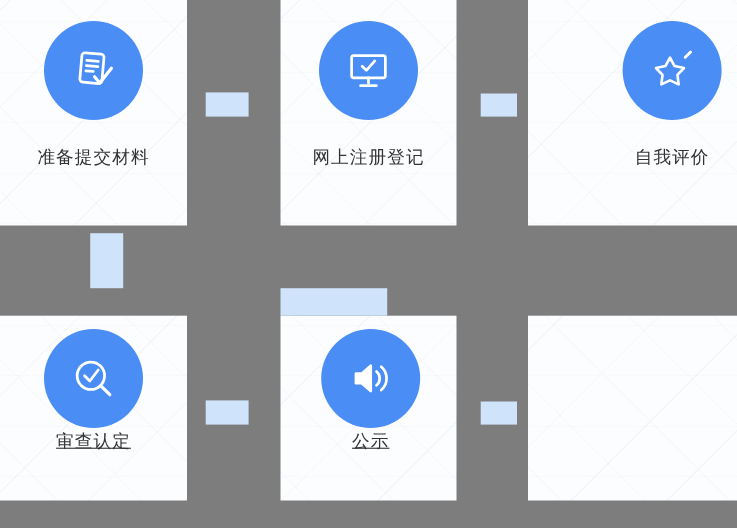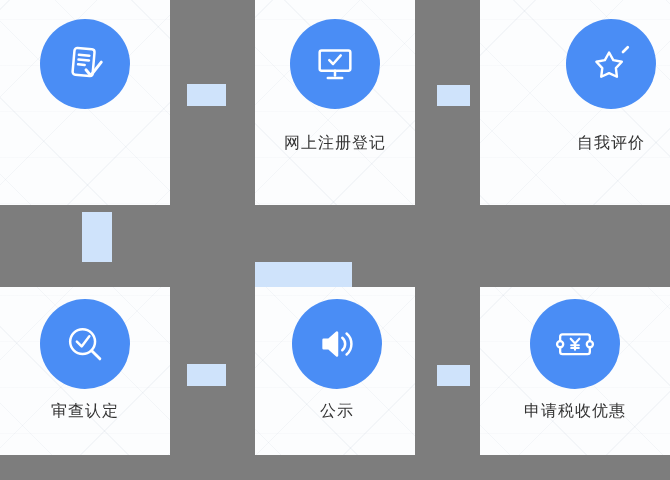--- a/index.html
+++ b/index.html
@@ -33,21 +33,21 @@
   }
   .step-label {
     color: #333333;
     font-size: 16px;
     letter-spacing: 1px;
     white-space: nowrap;
   }
   .top-card    { padding-top: 19px; }
   .top-card    .step-label { margin-top: 24px; }
   .bottom-card { padding-top: 12px; }
-  .bottom-card .step-label { margin-top: 12px; }
+  .bottom-card .step-label { margin-top: 2px; text-decoration: underline; }
   svg.icon { display: block; }
 </style>
 </head>
 <body>
 
 <div class="stage">
 
   <div class="gray-band" style="left:170px; top:0; width:85px; height:480px;"></div>
   <div class="gray-band" style="left:415px; top:0; width:65px; height:480px;"></div>
   <div class="gray-band" style="left:0; top:205px; width:670px; height:82px;"></div>
@@ -65,20 +65,21 @@
       <svg class="icon" viewBox="0 0 48 48" width="46" height="46" fill="none" stroke="#ffffff" stroke-width="2.6" stroke-linecap="round" stroke-linejoin="round">
         <g transform="rotate(5 24 22)">
           <rect x="12" y="8" width="21" height="28" rx="3"></rect>
           <line x1="17" y1="15" x2="28" y2="15"></line>
           <line x1="17" y1="20" x2="28" y2="20"></line>
           <line x1="17" y1="25" x2="24" y2="25"></line>
         </g>
         <path d="M25 30 L30 36 L41 22" stroke-width="3"></path>
       </svg>
     </div>
+    <div class="step-label">准备提交材料</div>
   </div>
 
   <div class="step-card top-card" style="left:255px; top:0; width:160px; height:205px;font-family:Liberation Serif, serif;">
     <div class="circle">
       <svg class="icon" viewBox="0 0 48 48" width="46" height="46" fill="none" stroke="#ffffff" stroke-width="2.6" stroke-linecap="round" stroke-linejoin="round">
         <rect x="8" y="10" width="32" height="21" rx="2"></rect>
         <path d="M18 20 L22 24 L30 15"></path>
         <path d="M24 31 L24 36"></path>
         <path d="M16.5 38.5 L31.5 38.5"></path>
       </svg>
@@ -111,31 +112,14 @@
     <div class="circle">
       <svg class="icon" viewBox="0 0 48 48" width="46" height="46" fill="none" stroke="#ffffff" stroke-width="2.6" stroke-linecap="round" stroke-linejoin="round">
         <path d="M10 19.5 L15.5 19.5 L24 12 L24 36 L15.5 28.5 L10 28.5 Z" fill="#ffffff"></path>
         <path d="M29.5 17.5 a8.5 8.5 0 0 1 0 13"></path>
         <path d="M34 13 a14.5 14.5 0 0 1 0 22"></path>
       </svg>
     </div>
     <div class="step-label">公示</div>
   </div>
 
-  <div class="step-card bottom-card" style="left:480px; top:287px; width:190px; height:168px;">
-    <div class="circle">
-      <svg class="icon" viewBox="0 0 48 48" width="46" height="46" fill="none" stroke="#ffffff" stroke-width="2.4" stroke-linecap="round" stroke-linejoin="round">
-        <rect x="8.5" y="14" width="31" height="20.5" rx="2.5"></rect>
-        <circle cx="8.5" cy="24.2" r="3.2" fill="#4a8df5"></circle>
-        <circle cx="39.5" cy="24.2" r="3.2" fill="#4a8df5"></circle>
-        <g stroke-width="2.2">
-          <line x1="19.5" y1="18.5" x2="24" y2="23.5"></line>
-          <line x1="28.5" y1="18.5" x2="24" y2="23.5"></line>
-          <line x1="24" y1="23.5" x2="24" y2="30"></line>
-          <line x1="20" y1="25.3" x2="28" y2="25.3"></line>
-          <line x1="20" y1="28.1" x2="28" y2="28.1"></line>
-        </g>
-      </svg>
-    </div>
-    <div class="step-label">申请税收优惠</div>
-  </div>
 
 </div>
 
 </body></html>

